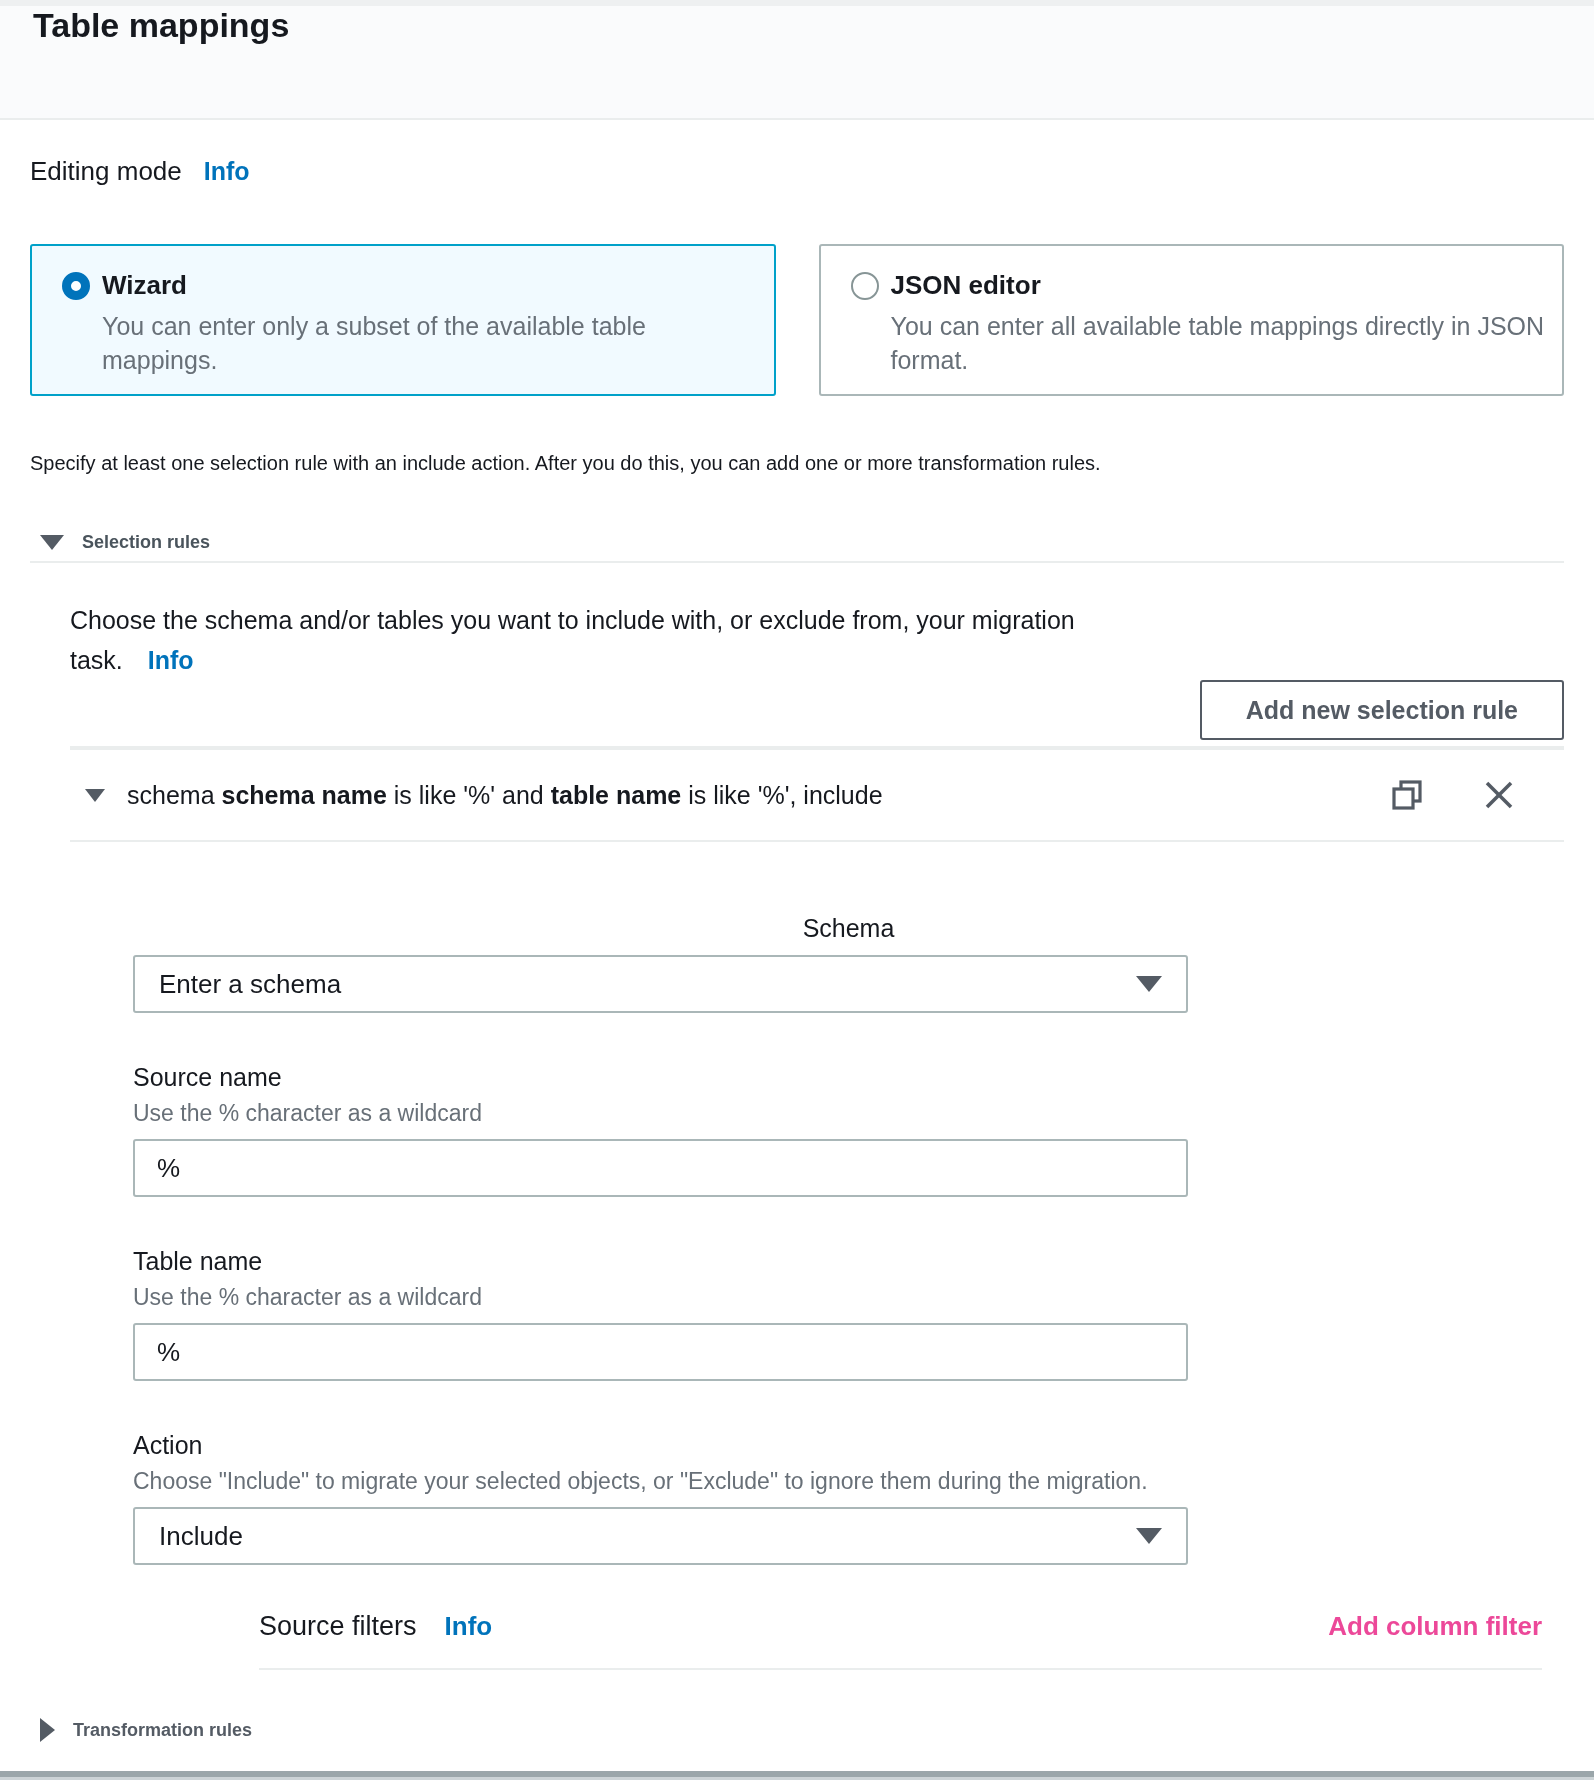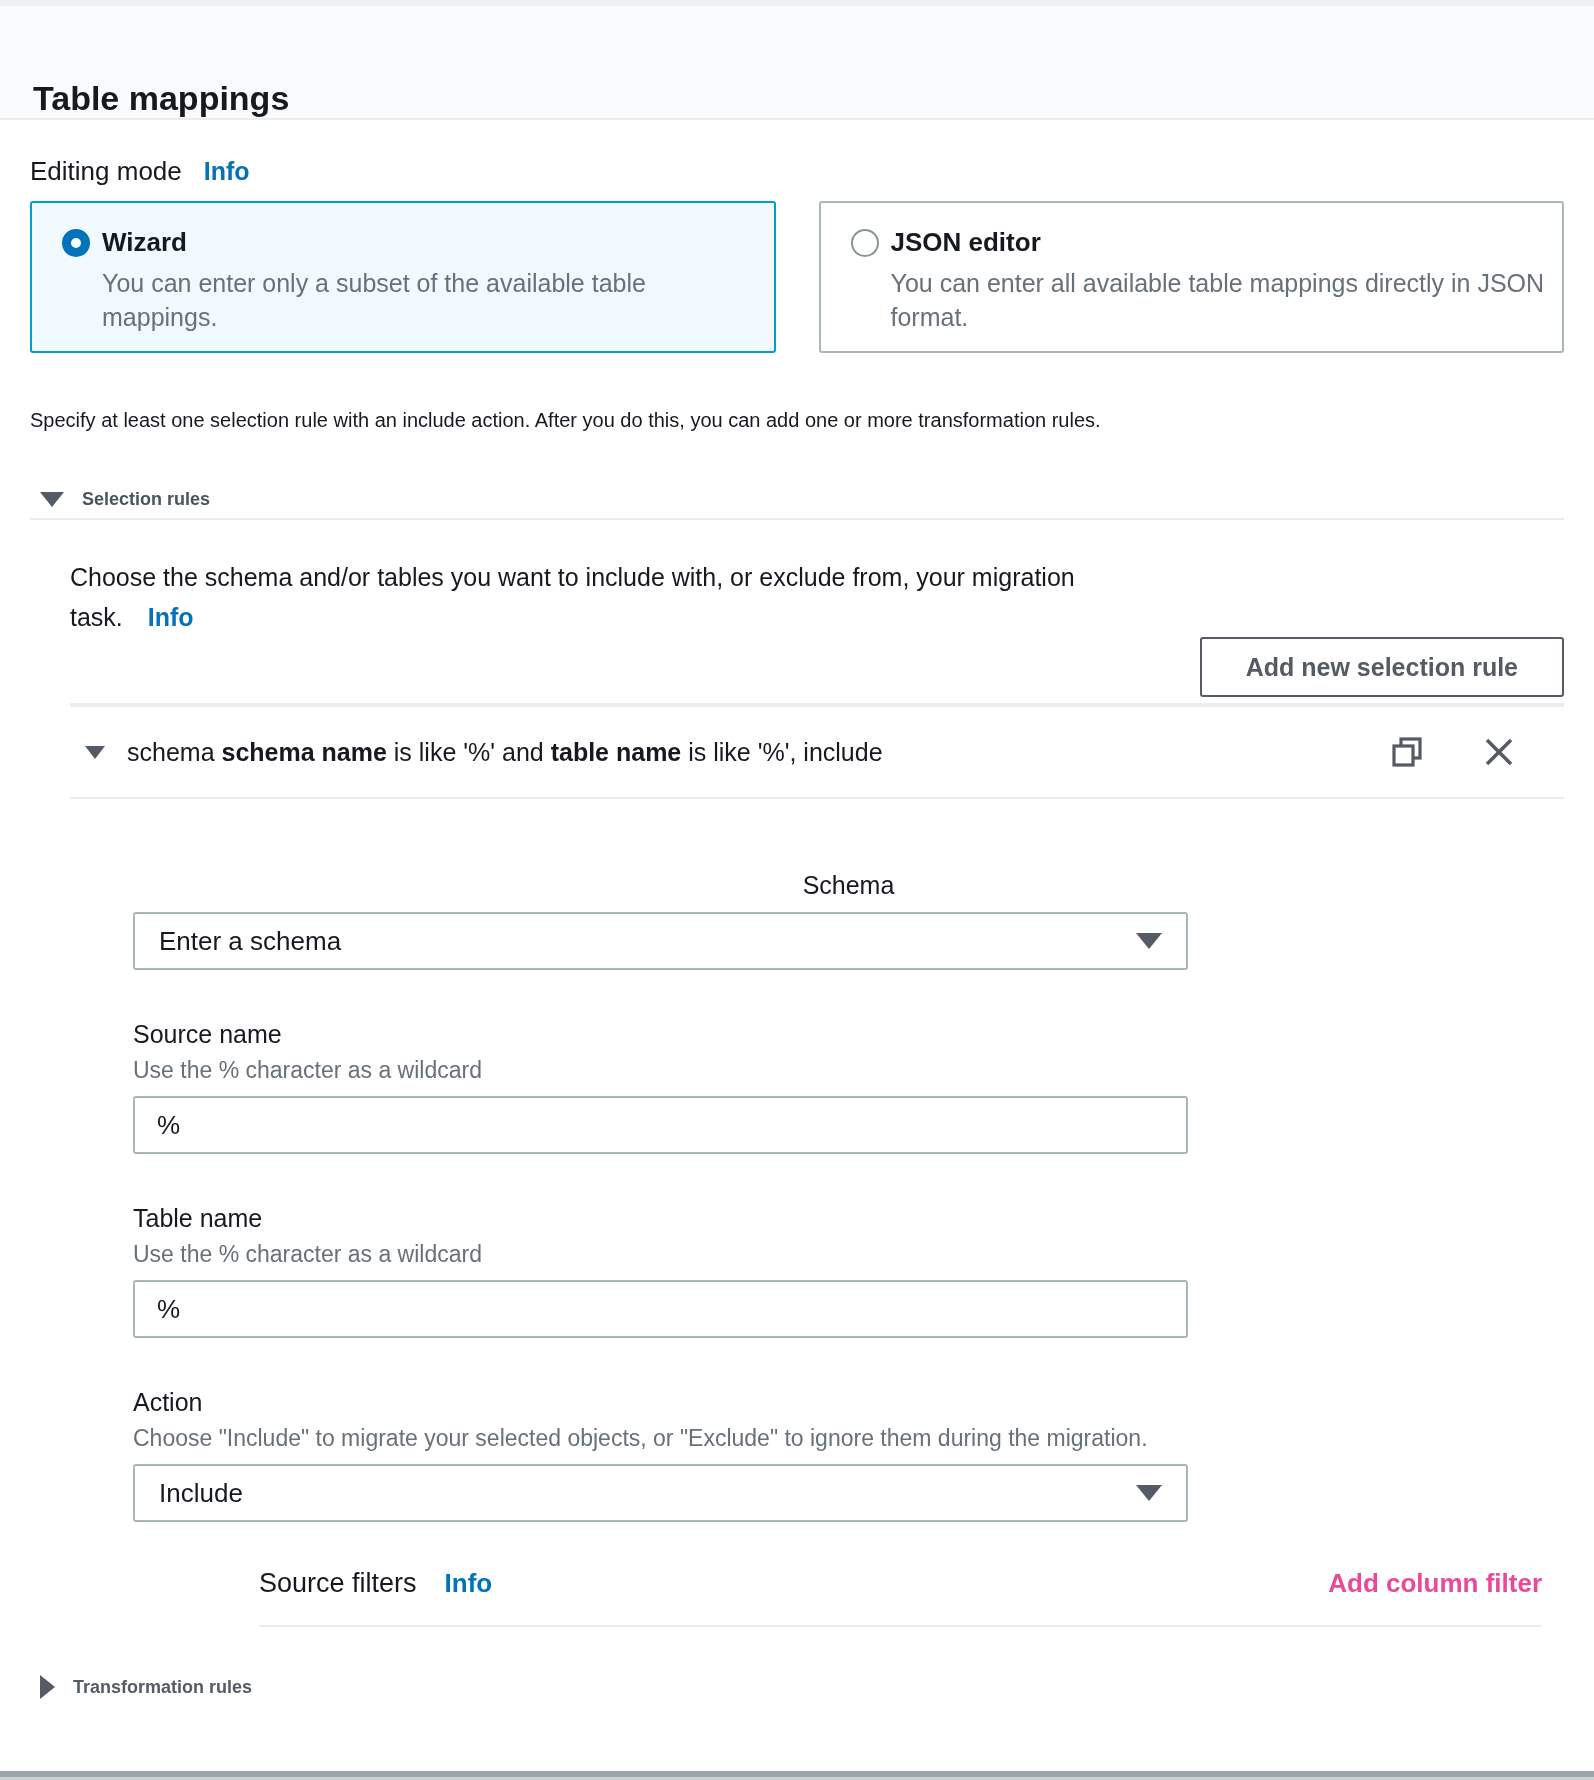--- a/index.html
+++ b/index.html
@@ -9,32 +9,32 @@
     font-family:"Liberation Sans", sans-serif;
     color:#16191f;
     position:relative;
     overflow:hidden;
   }
   .topstrip{height:6px;background:#eef0f1;}
   .card-header{
     background:#fafbfc;
     border-bottom:2px solid #eaeded;
     height:114px;
-    display:flex;align-items:flex-end;
+    display:flex;align-items:flex-start;
     padding-left:33px;box-sizing:border-box;
   }
   .card-title{font-size:34px;font-weight:700;color:#16191f;}
   main{padding:0 30px;}
   .editing-row{margin-top:36px;display:flex;align-items:baseline;gap:22px;font-size:26px;}
   .info-link{color:#0073bb;font-weight:700;font-size:25px;text-decoration:none;cursor:pointer;}
   .tiles{margin-top:14px;display:flex;gap:43px;}
   .tile{
     flex:1;height:152px;box-sizing:border-box;
     border:2px solid #aab7b8;border-radius:3px;background:#ffffff;
-    padding:24px 0 0 30px;cursor:pointer;
+    padding:24px 0 0 30px;cursor:pointer;margin-top:43px;
   }
   .tile.selected{border-color:#00a1c9;background:#f1faff;}
   .tile-inner{display:flex;align-items:flex-start;}
   .radio{width:28px;height:28px;border-radius:50%;box-sizing:border-box;flex:none;margin-top:2px;background:#fff;}
   .radio.on{border:9px solid #0073bb;}
   .radio.off{border:2px solid #879596;}
   .tile-text{margin-left:12px;}
   .tile-label{font-size:26px;font-weight:700;color:#16191f;}
   .tile-desc{margin-top:8px;font-size:25px;line-height:34px;color:#687078;}
   .tile:nth-child(1) .tile-desc{max-width:600px;}

